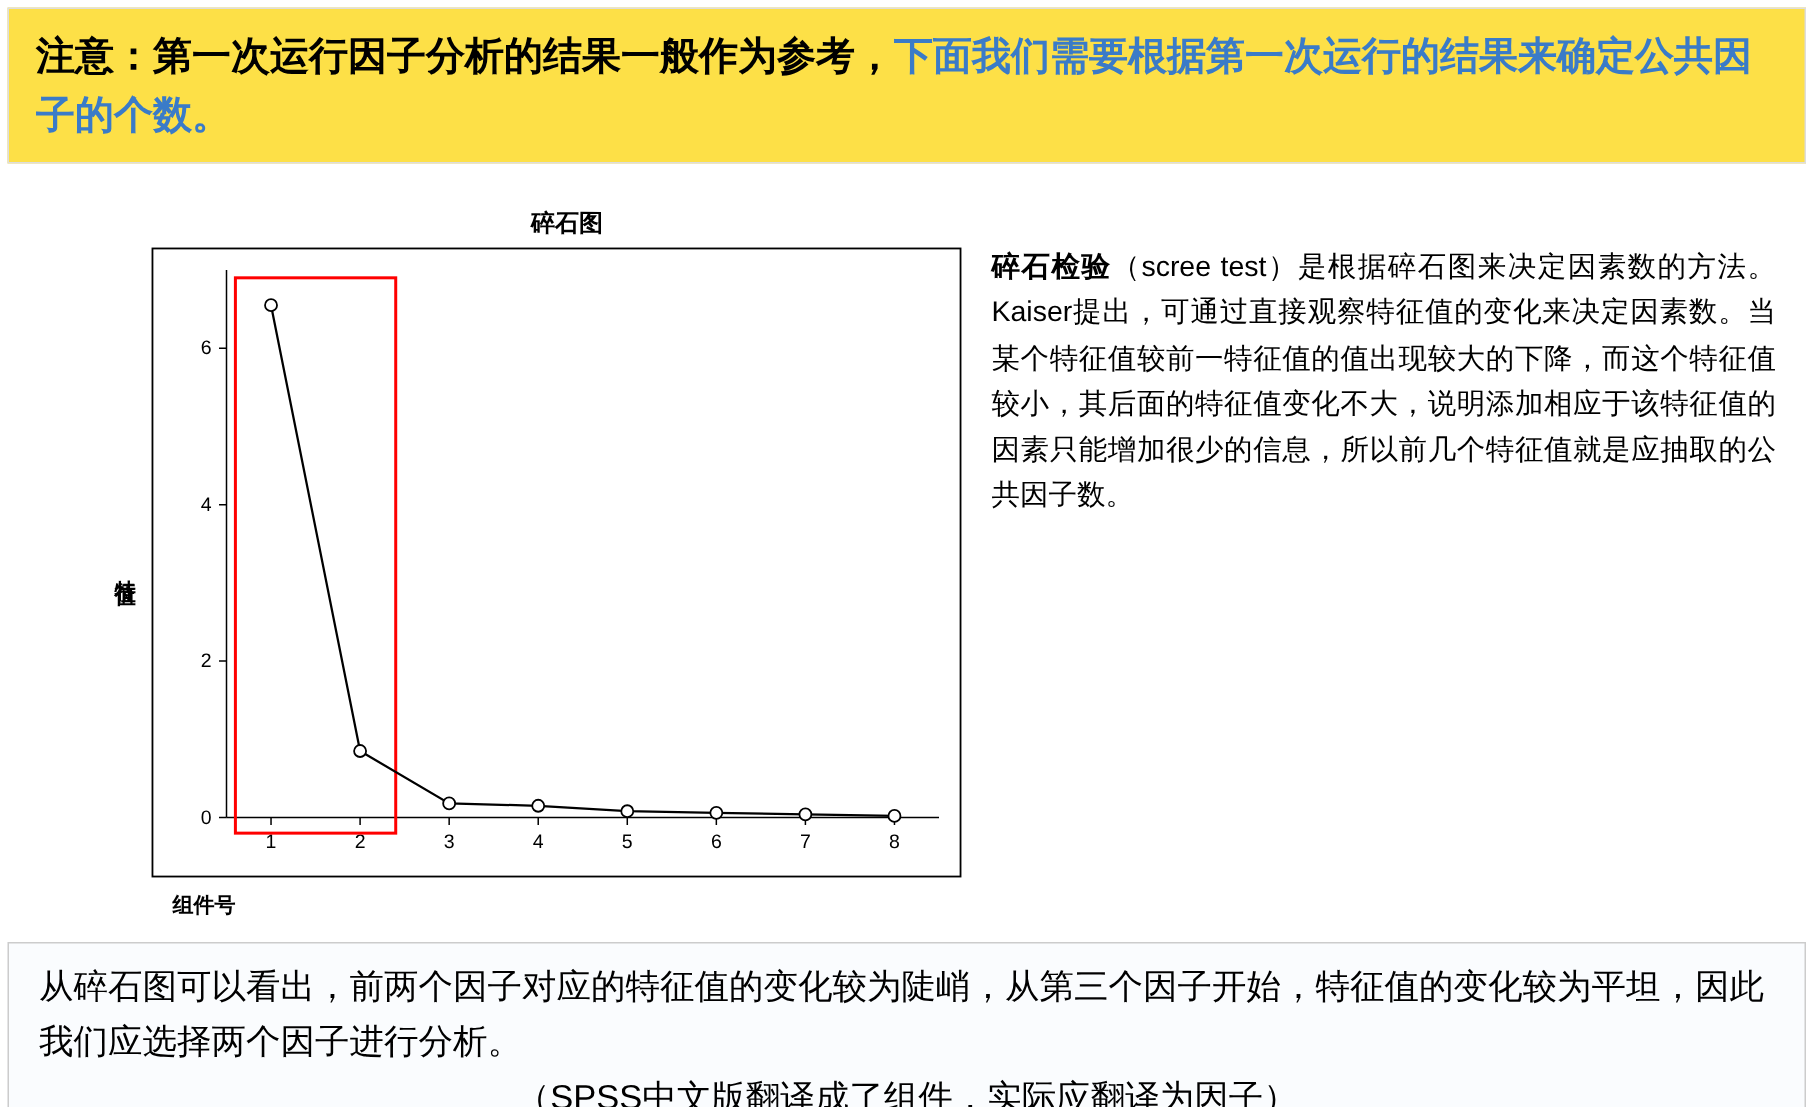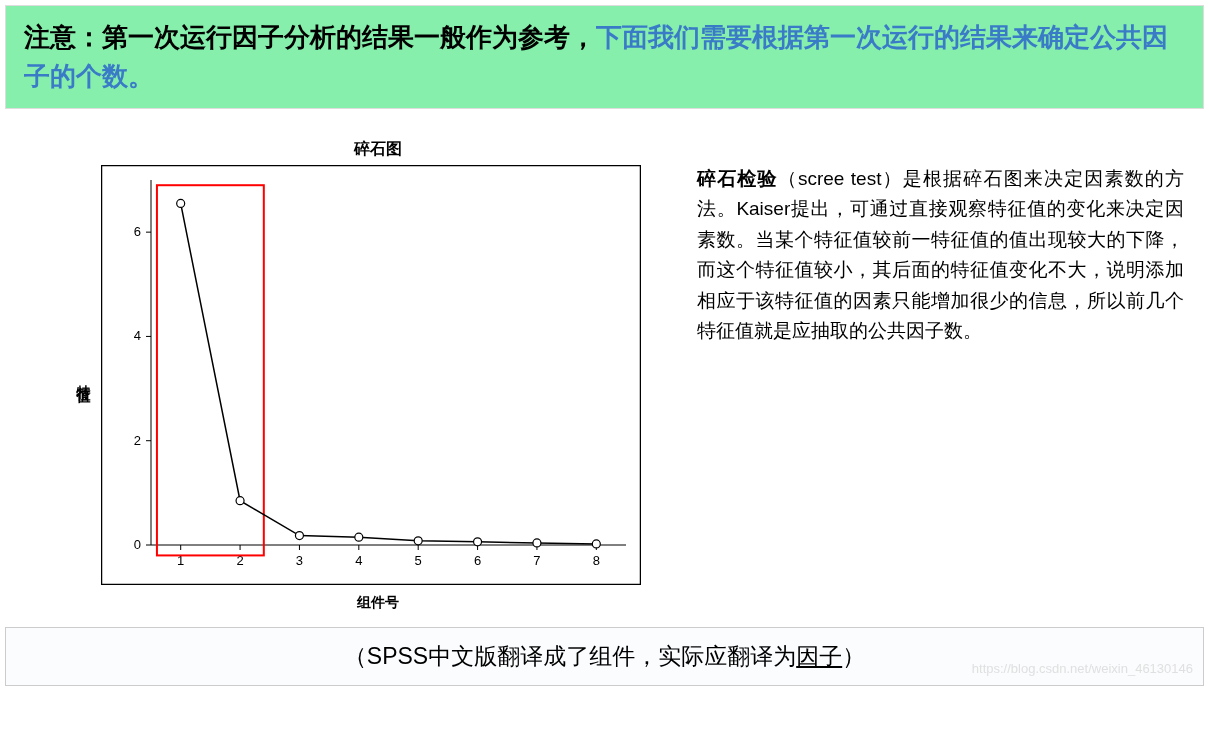--- a/index.html
+++ b/index.html
@@ -3,40 +3,40 @@
   <meta charset="utf-8">
   <style>
     body {
       margin: 0;
       padding: 5px;
       font-family: "Microsoft YaHei", "SimSun", sans-serif;
       background: #fff;
       width: 1199px;
     }
     .header-box {
-      background: #86efac;
+      background: #fde047;
       border: 1px solid #ddd;
       padding: 12px 18px;
       margin-bottom: 30px;
     }
     .header-text {
       font-size: 26px;
       line-height: 1.5;
       color: #000;
     }
     .header-bold {
       font-weight: bold;
     }
     .header-blue {
       font-weight: bold;
       color: #3a7bc8;
     }
     .middle-row {
       display: flex;
-      gap: 56px;
+      gap: 20px;
       margin-bottom: 15px;
     }
     .chart-area {
       flex: 0 0 auto;
       padding-left: 70px;
     }
     .chart-title {
       text-align: center;
       font-weight: bold;
       font-size: 16px;
@@ -53,21 +53,20 @@
       text-orientation: upright;
       font-size: 14px;
       font-weight: bold;
       margin-right: 8px;
       letter-spacing: 2px;
     }
     .svg-box {
       position: relative;
     }
     .xlabel {
-      text-align: center;
       font-size: 14px;
       font-weight: bold;
       margin-top: 5px;
       padding-left: 40px;
     }
     .right-text {
       flex: 1;
       font-size: 19px;
       line-height: 1.6;
       padding-top: 25px;
@@ -157,17 +156,18 @@
       </div>
     </div>
     <div class="xlabel">组件号</div>
   </div>
   <div class="right-text">
     <span class="bold">碎石检验</span><span>（scree test）</span><span>是根据碎石图来决定因素数的方法。Kaiser提出，可通过直接观察特征值的变化来决定因素数。当某个特征值较前一特征值的值出现较大的下降，而这个特征值较小，其后面的特征值变化不大，说明添加相应于该特征值的因素只能增加很少的信息，所以前几个特征值就是应抽取的公共因子数。</span>
   </div>
 </div>
 
 <div class="footer-box" style="position:relative;">
+  <div>从碎石图可以看出，前两个因子对应的特征值的变化较为陡峭，从第三个因子开始，特征值的变化较为平坦，因此我们应选择两个因子进行分析。</div>
   <div class="center-line">
     <span>（SPSS中文版翻译成了组件，实际应翻译为</span><span class="underline">因子</span><span>）</span>
   </div>
   <div class="watermark">https://blog.csdn.net/weixin_46130146</div>
 </div>
 
 </body></html>

